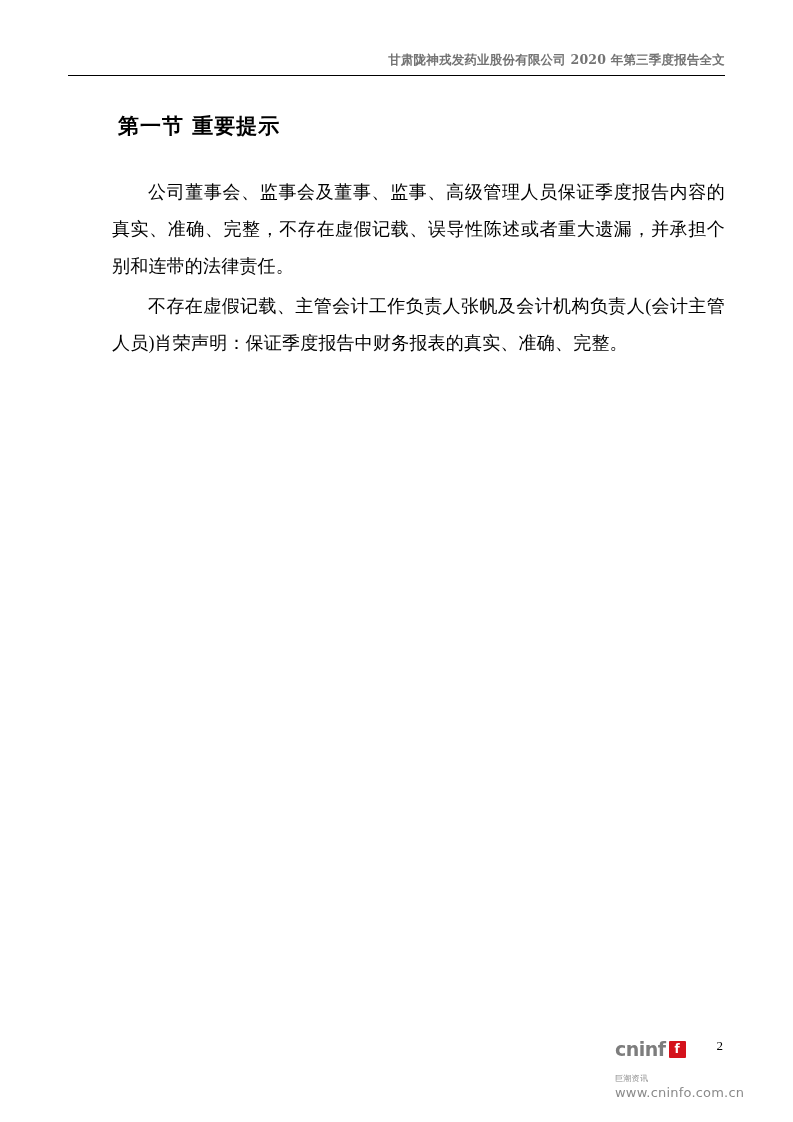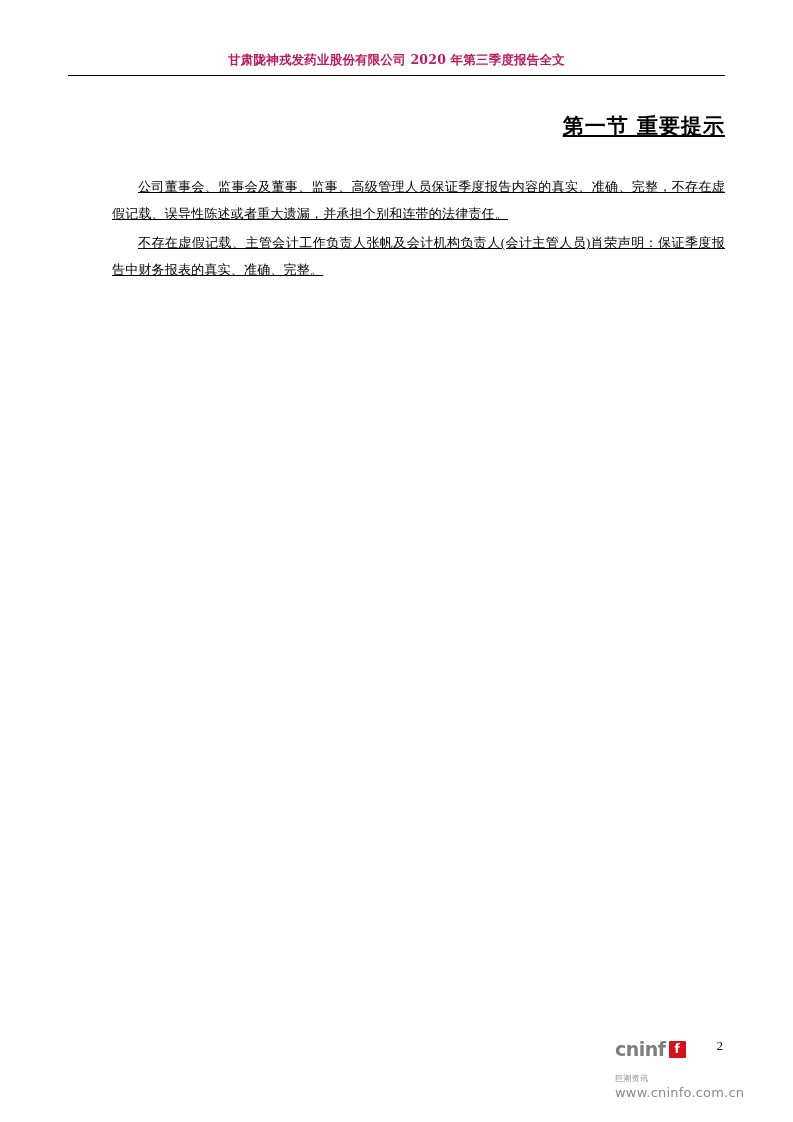--- a/index.html
+++ b/index.html
@@ -20,64 +20,62 @@
     overflow: hidden;
     box-sizing: border-box;
   }
 
   
   .header {
     position: absolute;
     top: 52px;
     left: 68px;
     right: 68px;
-    text-align: center;
+    text-align: right;
     font-size: 12.5px;
     line-height: 1.3;
     font-family: "DejaVu Serif", "Liberation Serif", serif;
     font-weight: 600;
     letter-spacing: 0.2px;
-    color: #be185d;
+    color: #737373;
     padding-bottom: 5px;
   }
   .header-rule {
     position: absolute;
     top: 75px;
     left: 68px;
     right: 68px;
     border-bottom: 1px solid #000000;
     height: 0;
   }
 
   
   .content {
     position: absolute;
     top: 112px;
     left: 112px;
     right: 68px;
   }
   .section-title {
-    text-align: right;
+    text-align: left;
     font-size: 21px;
     font-weight: bold;
     letter-spacing: 1px;
     font-family: "DejaVu Serif", "Liberation Serif", serif;
     margin: 0 0 34px 0;
     padding-left: 6px;
-    text-decoration: underline;
   }
   .para {
-    font-size: 13px;
+    font-size: 18px;
     line-height: 2.05;
     text-align: justify;
     text-justify: inter-ideograph;
     text-indent: 2em;
     margin: 0 0 3px 0;
     letter-spacing: 0.2px;
-    text-decoration: underline;
   }
 
   
   .page-number {
     position: absolute;
     right: 70px;
     top: 1038px;
     font-size: 13px;
     font-family: "Liberation Serif", serif;
   }

